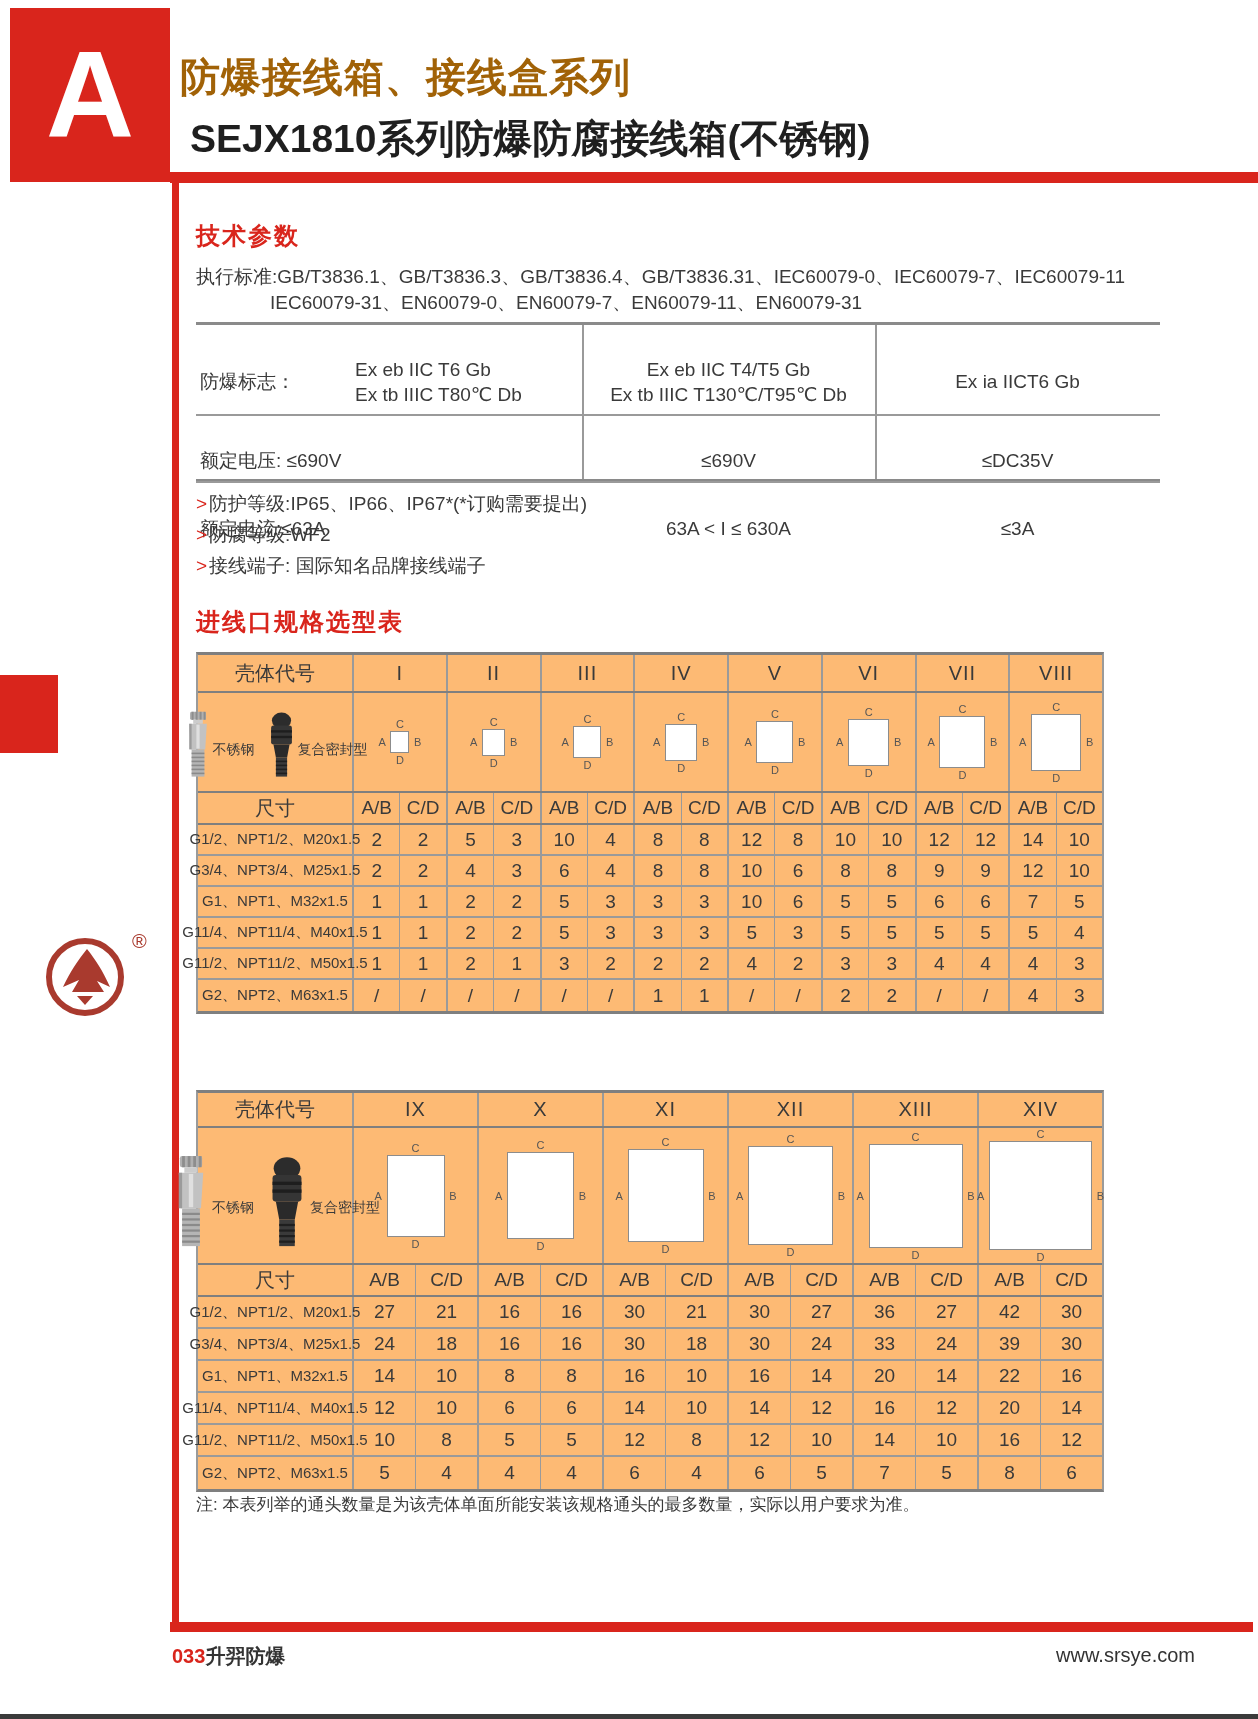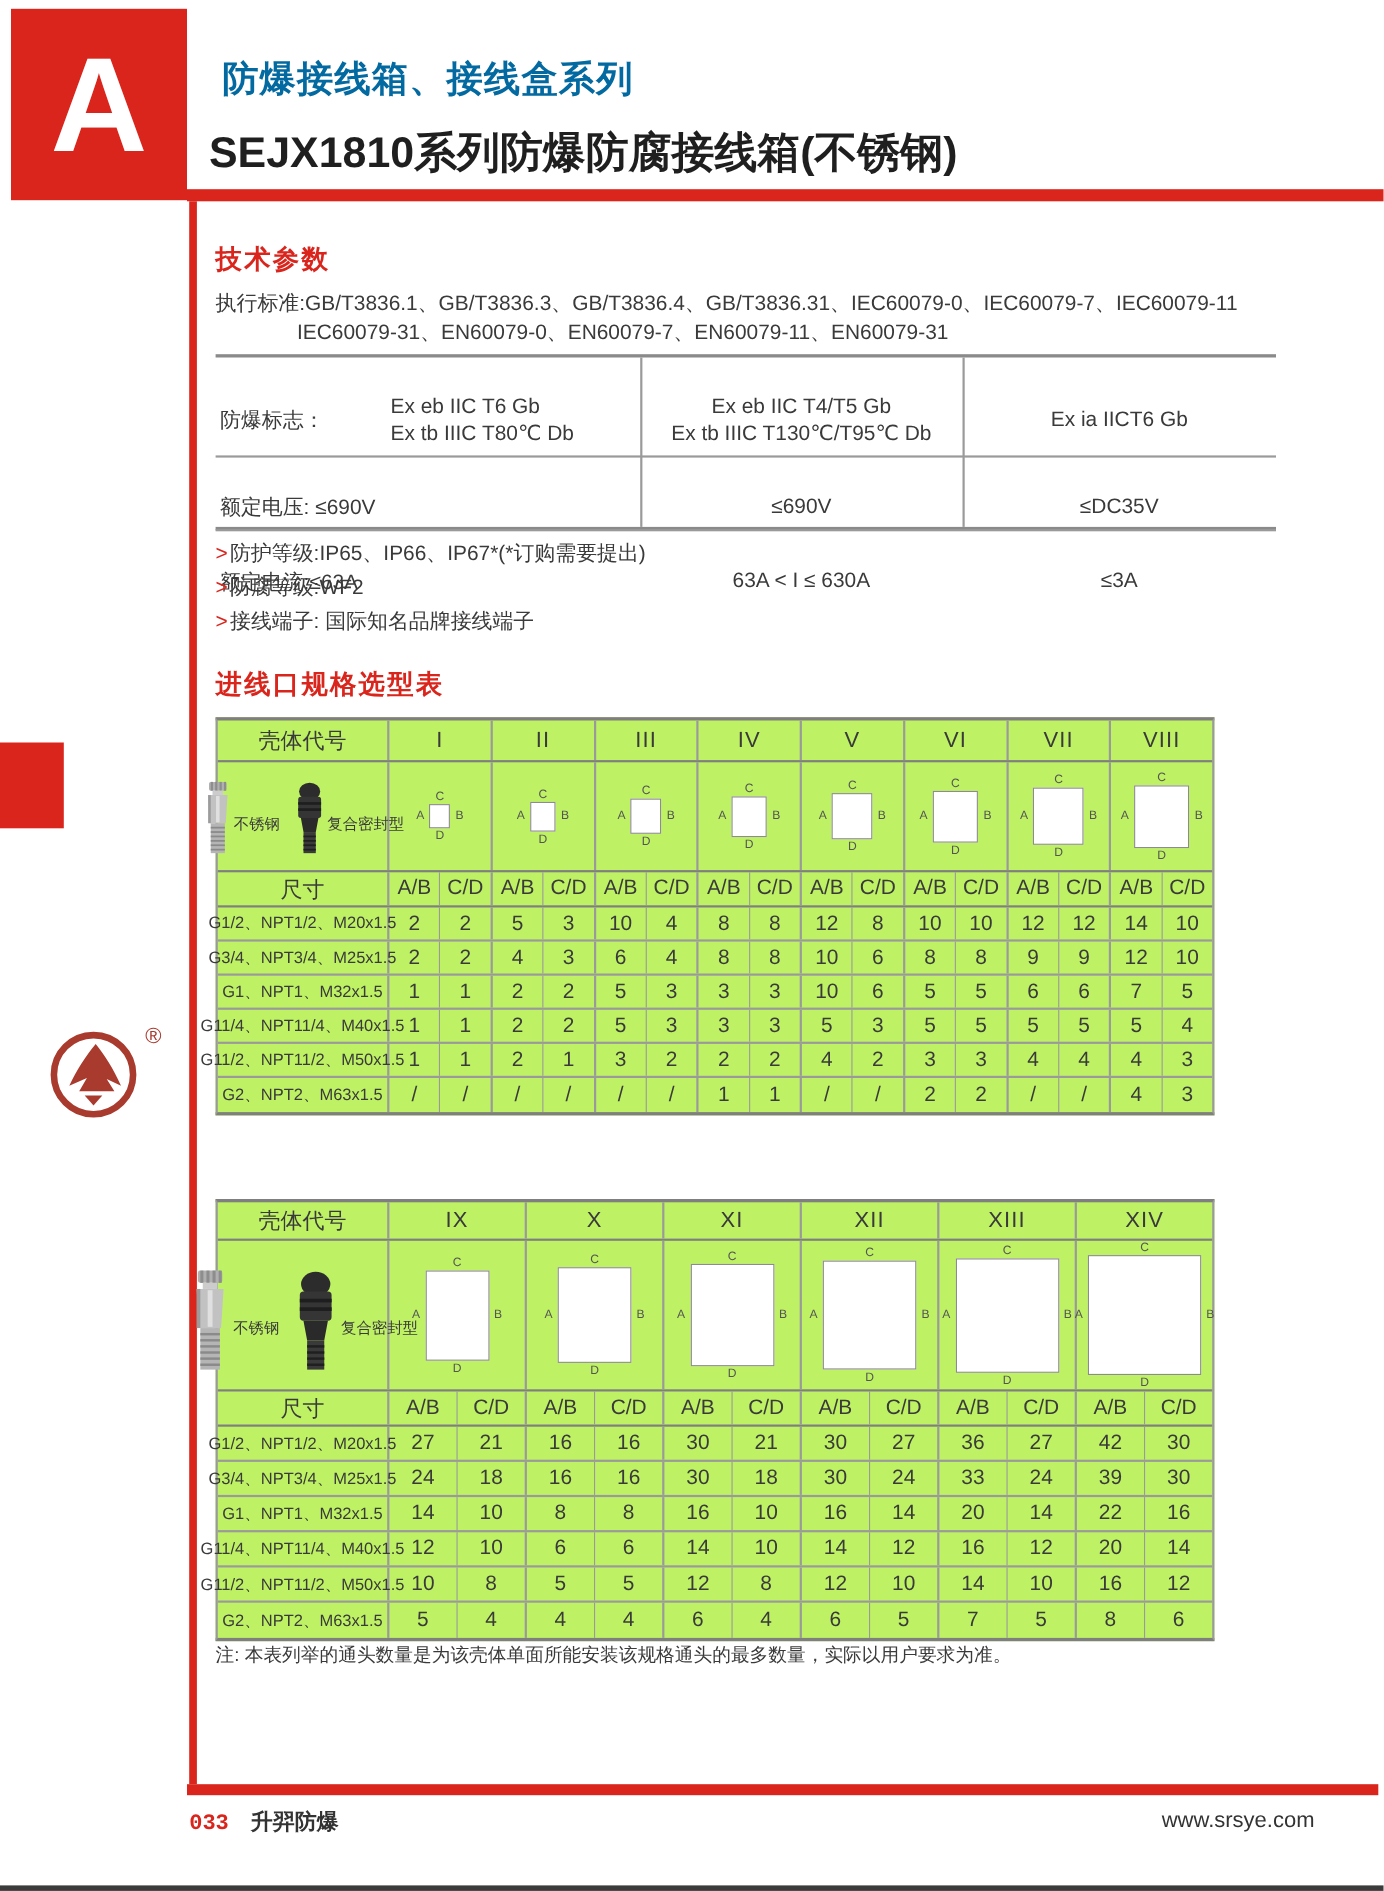--- a/index.html
+++ b/index.html
@@ -2,21 +2,21 @@
 <html><head>
 <meta charset="utf-8">
 <style>
   html,body{margin:0;padding:0;background:#fff;}
   .page{position:relative;width:1258px;height:1719px;background:#ffffff;overflow:hidden;
         font-family:"Liberation Sans","DejaVu Sans",sans-serif;color:#3a3a3a;}
   
   .a-box{position:absolute;left:10px;top:8px;width:160px;height:174px;background:#d9251c;
          display:flex;align-items:center;justify-content:center;}
   .a-box span{color:#fff;font-size:122px;font-weight:bold;line-height:1;}
-  .doc-title{position:absolute;left:202px;top:50px;font-size:33px;font-weight:bold;color:#0369a1;letter-spacing:1px;}
+  .doc-title{position:absolute;left:180px;top:50px;font-size:40px;font-weight:bold;color:#a16207;letter-spacing:1px;}
   .doc-subtitle{position:absolute;left:190px;top:112px;font-size:39px;font-weight:bold;color:#1f1f1f;}
   .hbar{position:absolute;left:170px;top:172px;width:1088px;height:11px;background:#d9251c;}
   .vline{position:absolute;left:172px;top:183px;width:7px;height:1439px;background:#d9251c;}
   .red-block{position:absolute;left:0;top:675px;width:58px;height:78px;background:#d9251c;}
   .logo{position:absolute;left:44px;top:930px;}
   
   .sec-heading{position:absolute;font-size:24px;font-weight:bold;color:#d9251c;letter-spacing:2px;}
   #tech-heading{left:196px;top:220px;}
   #inlet-heading{left:196px;top:606px;}
   .standards{position:absolute;left:196px;top:264px;width:964px;font-size:19px;line-height:26px;color:#3a3a3a;}
@@ -32,21 +32,21 @@
   .t-cell{display:flex;align-items:center;box-sizing:border-box;}
   .t-cell.c1{width:386px;}
   .t-cell.c2{width:293px;justify-content:center;text-align:center;}
   .t-cell.c3{width:285px;justify-content:center;text-align:center;}
   .t-cell.c1 .t-label{padding-left:4px;}
   .t-cell.c1 .mark-block{margin-left:60px;text-align:left;line-height:25px;}
   .t-cell.c2 .mark-block{line-height:25px;}
   .bullets{position:absolute;left:196px;top:488px;font-size:19px;line-height:31px;color:#3a3a3a;}
   .bullets .arrow{color:#d9251c;margin-right:2px;}
   
-  .spec-table{position:absolute;left:196px;width:908px;box-sizing:border-box;background:#bef264;
+  .spec-table{position:absolute;left:196px;width:908px;box-sizing:border-box;background:#fdba74;
               border-left:2px solid #9a9a9a;border-right:2px solid #9a9a9a;
               border-top:3px solid #7f7f7f;border-bottom:3px solid #7f7f7f;}
   #spec-table-1{top:652px;}
   #spec-table-2{top:1090px;}
   .srow{display:flex;box-sizing:border-box;border-bottom:2px solid #9a9a9a;}
   .srow.head,.srow.imgs,.srow.sizes{border-bottom:2px solid #7f7f7f;}
   .srow:last-child{border-bottom:none;}
   .cell{flex:1 1 0;display:flex;align-items:center;justify-content:center;box-sizing:border-box;
         border-right:2px solid #9a9a9a;min-width:0;position:relative;}
   .srow .cell:last-child{border-right:none;}
@@ -65,21 +65,21 @@
   .drect{position:relative;border:1.5px solid #8c8c8c;background:#fff;}
   .dl{position:absolute;font-size:11px;color:#555;line-height:1;}
   .dl.t{top:-13px;left:50%;transform:translateX(-50%);}
   .dl.b{bottom:-14px;left:50%;transform:translateX(-50%);}
   .dl.l{left:-13px;top:50%;transform:translateY(-50%);}
   .dl.r{right:-13px;top:50%;transform:translateY(-50%);}
   .note{position:absolute;left:196px;top:1493px;font-size:17px;color:#3a3a3a;}
   
   .bottom-red-bar{position:absolute;left:170px;top:1622px;width:1083px;height:10px;background:#d9251c;}
   .footer-left{position:absolute;left:172px;top:1643px;font-size:20px;font-weight:bold;}
-  .footer-left .pageno{color:#d9251c;margin-right:20px;font-family:Liberation Mono, monospace;}
+  .footer-left .pageno{color:#d9251c;margin-right:0;}
   .footer-left .brand{color:#333;}
   .footer-right{position:absolute;right:63px;top:1644px;font-size:20px;color:#333;}
   .bottom-rule{position:absolute;left:0;bottom:0;width:100%;height:5px;background:#3b3b3b;}
 </style>
 </head>
 <body>
 
 <div class="page">
 
   <div class="a-box">

